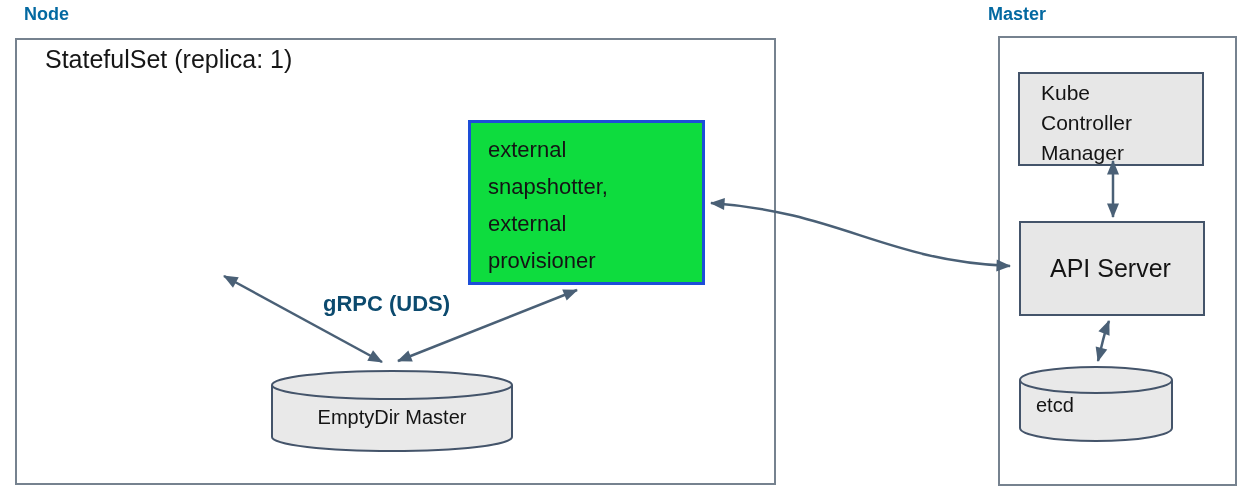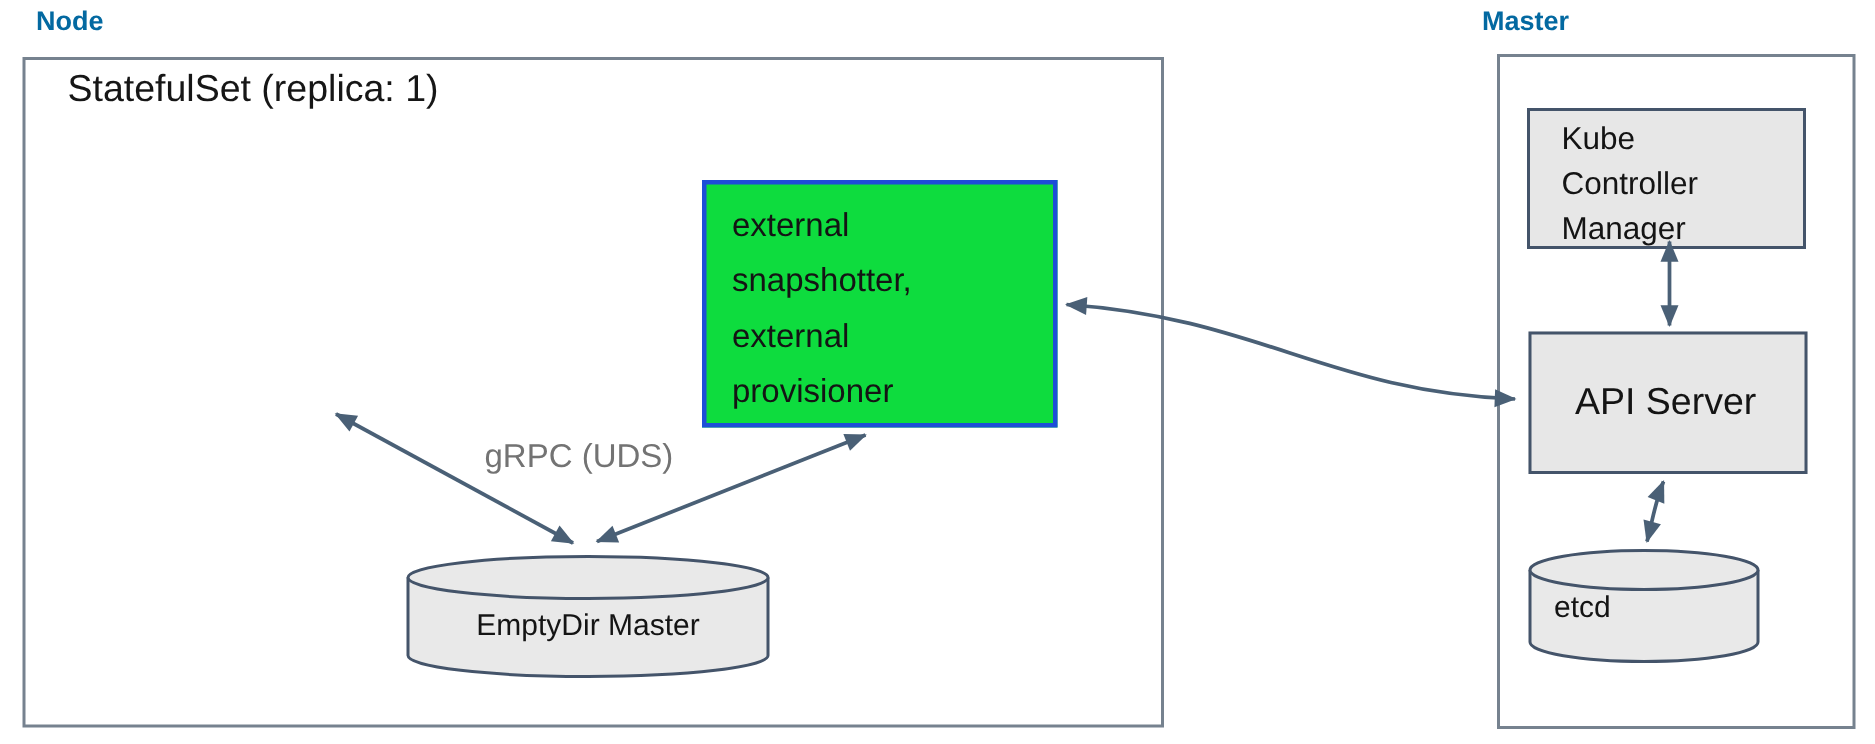--- a/index.html
+++ b/index.html
@@ -46,22 +46,22 @@
     padding: 8px 0 0 17px;
   }
   .sidecar-box .box-text {
     width: 170px;
     font-size: 22px;
     line-height: 37px;
   }
   .grpc-label {
     left: 323px; top: 291px;
     font-size: 22px;
-    font-weight: 400;
-    color: #737373;
+    font-weight: 700;
+    color: #0c4a6e;
   }
   .gray-box {
     background: #e7e7e7;
     border: 2px solid #44546a;
   }
   .kcm-box {
     left: 1018px; top: 62px; width: 186px; height: 94px;
     padding: 4px 0 0 21px;
     margin-top: 10px;
   }

